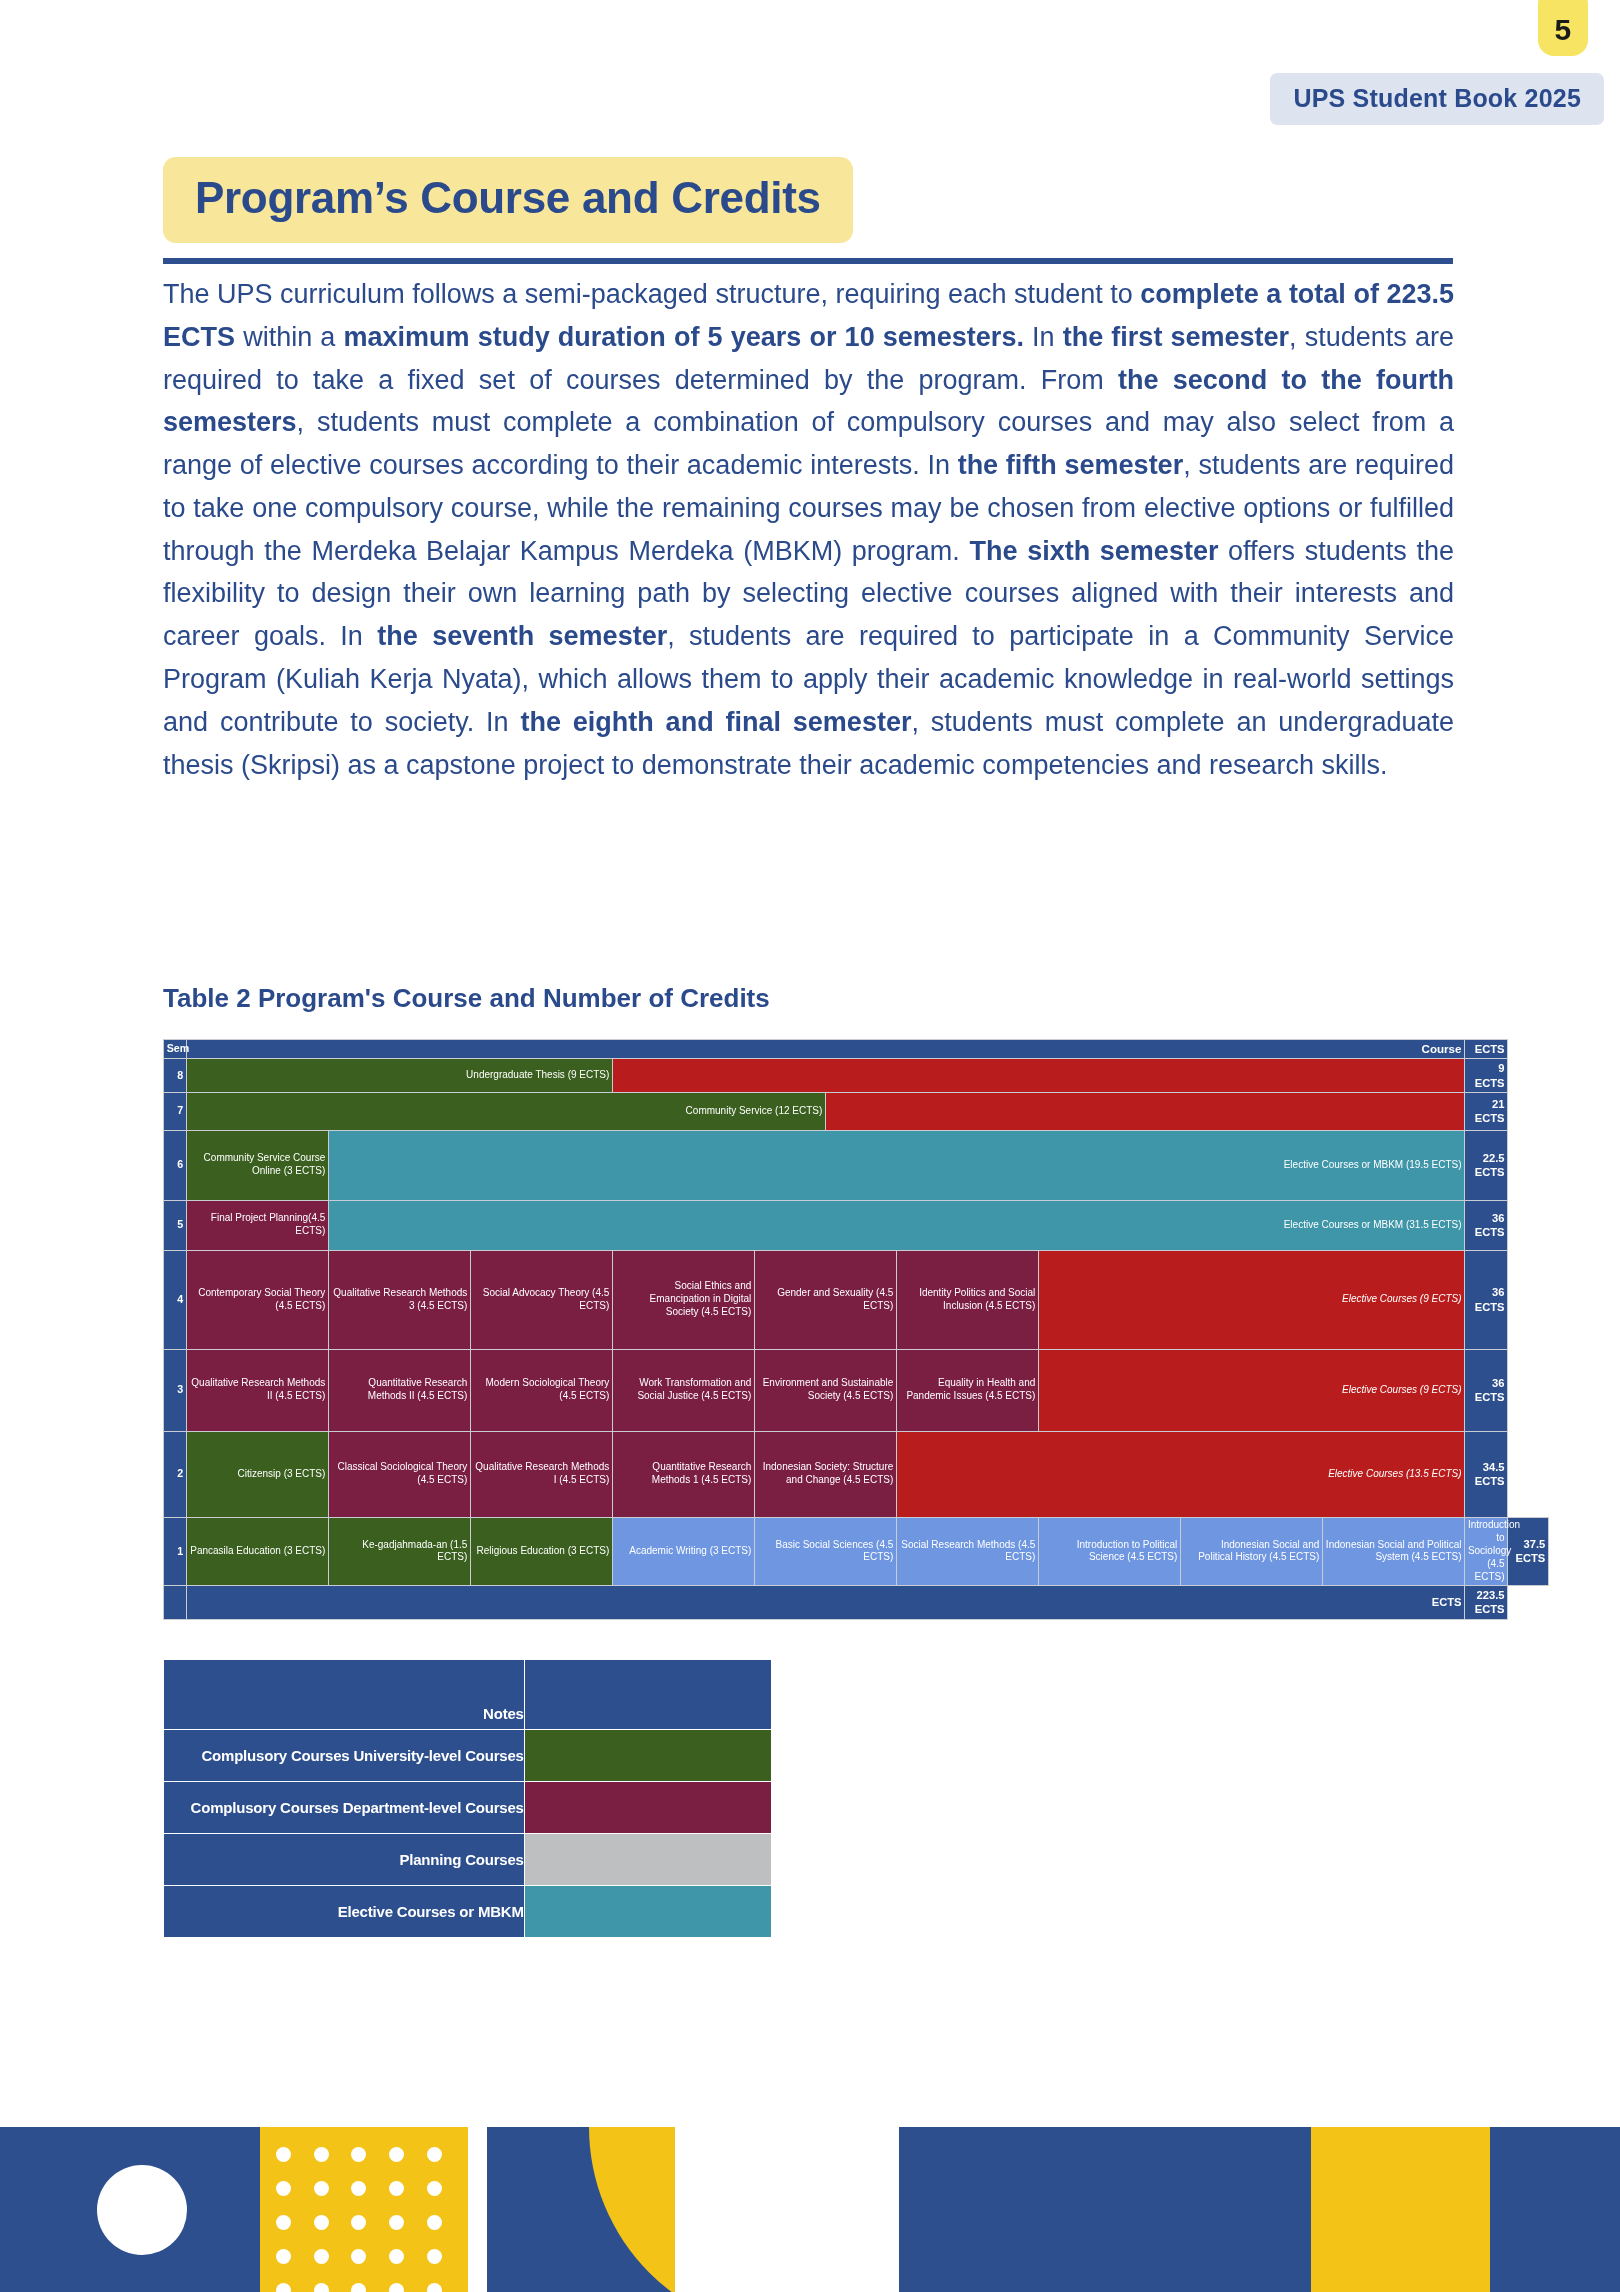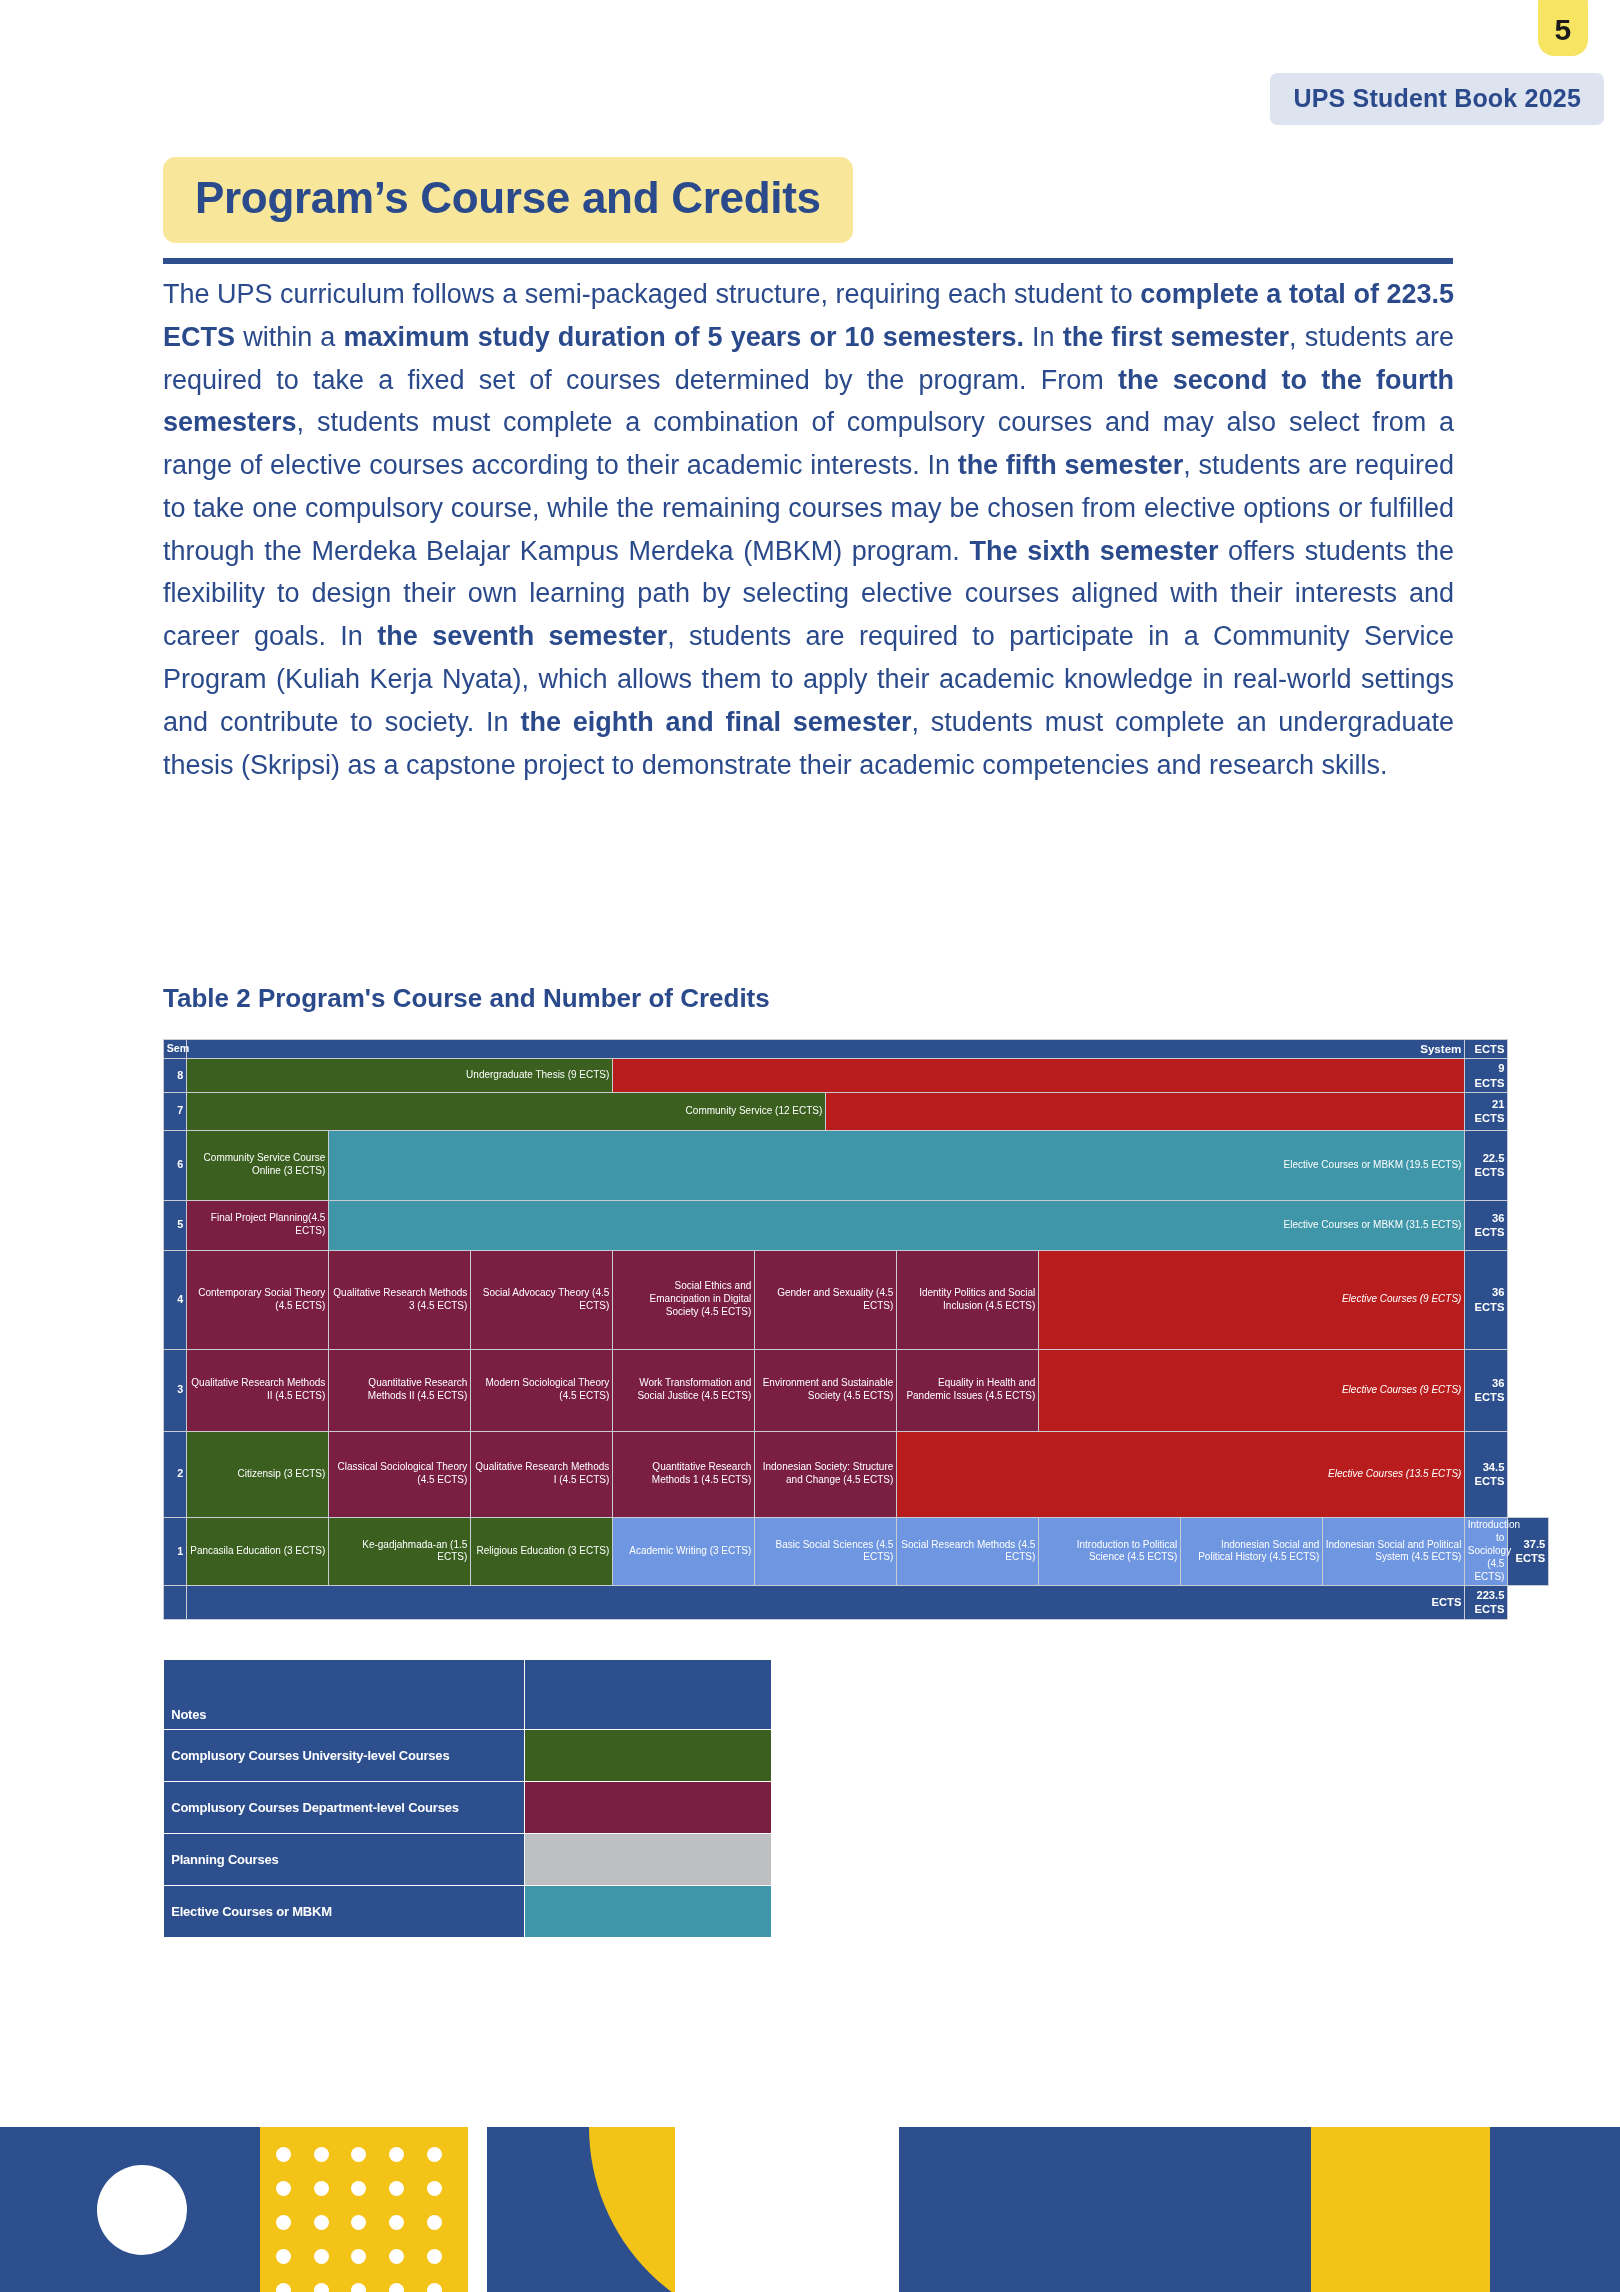--- a/index.html
+++ b/index.html
@@ -85,22 +85,22 @@
   .total-row td{ background:#2d4f8e; font-weight:700; font-size:11.2px; }
   .total-label{ text-align:right !important; padding-right:7.2px; }
 
   
   .notes{
     position:absolute; left:163px; top:1659px;
     width:609px; border-collapse:collapse; table-layout:fixed;
   }
   .notes td{ height:52px; border:0.9px solid #ffffff; }
   .notes .lbl{
-    background:#2d4f8e; color:#fff; font-size:13px; font-weight:700;
-    padding-left:7.2px; width:340px; letter-spacing:-0.2px;
+    background:#2d4f8e; color:#fff; font-size:15px; font-weight:700;
+    padding-left:7.2px; width:340px; letter-spacing:-0.2px;text-align:right;
   }
   .notes .hdr-row .lbl{ height:70px; vertical-align:bottom; padding-bottom:7.2px; }
   .notes .sw{ width:233px; }
 
   
   .footer{ position:absolute; left:0; bottom:0; width:1620px; height:166px; overflow:hidden; }
   .f-blue-left{ position:absolute; left:0; top:0; width:260px; height:166px; background:#2d4f8e; }
   .f-circle{ position:absolute; left:97px; top:38px; width:90px; height:90px; border-radius:50%; background:#ffffff; }
   .f-yellow-dots{ position:absolute; left:260px; top:0; width:208px; height:166px; background:#f3c318; }
   .f-blue-mid{ position:absolute; left:487px; top:0; width:188px; height:166px; background:#2d4f8e; }
@@ -130,21 +130,21 @@
 
   <table class="matrix">
     <colgroup>
       <col style="width:23px">
       <col span="18" style="width:71px">
       <col style="width:43px">
     </colgroup>
     <tbody>
         <tr>
           <td class="sem-head">Sem</td>
-          <td class="hdr" colspan="18">System</td>
+          <td class="hdr" colspan="18">Course</td>
           <td class="ects-col">ECTS</td>
         </tr>
         <tr style="height: 25px;">
           <td class="sem-col">8</td>
           <td class="c-univ" colspan="6">Undergraduate Thesis (9 ECTS)</td>
           <td class="c-elec" colspan="12"></td>
           <td class="ects-col">9 ECTS</td>
         </tr>
         <tr style="height: 38px;">
           <td class="sem-col">7</td>

